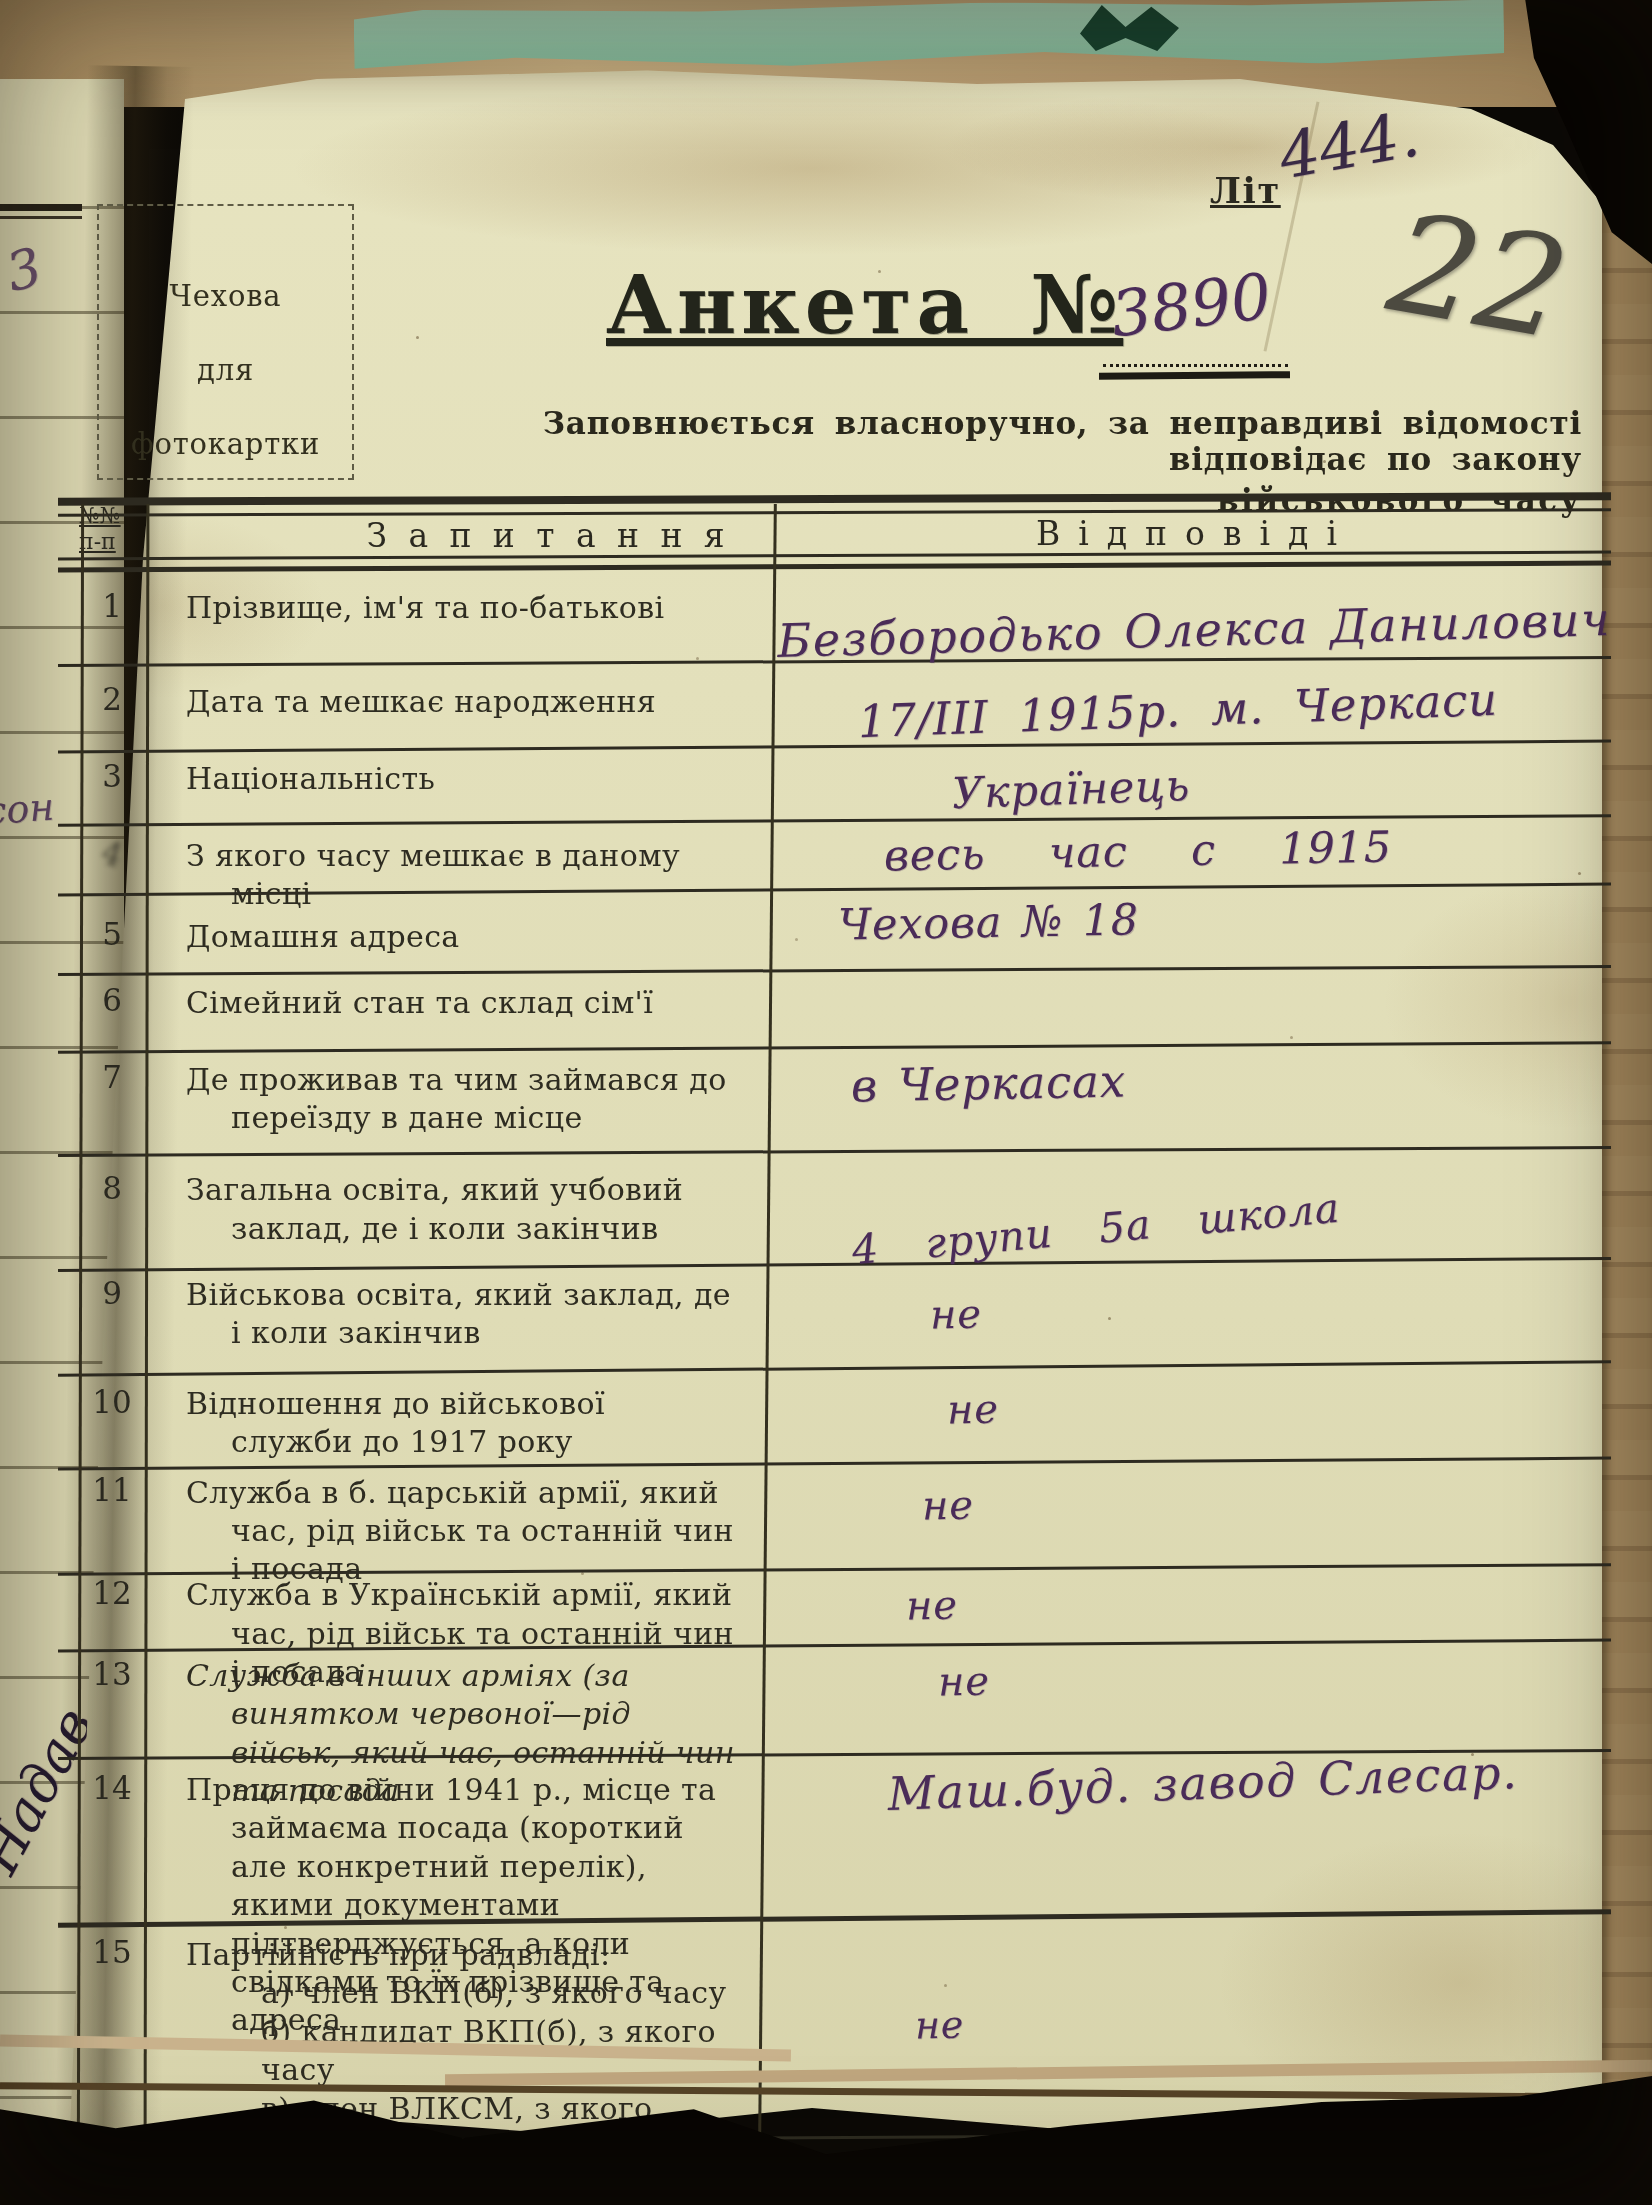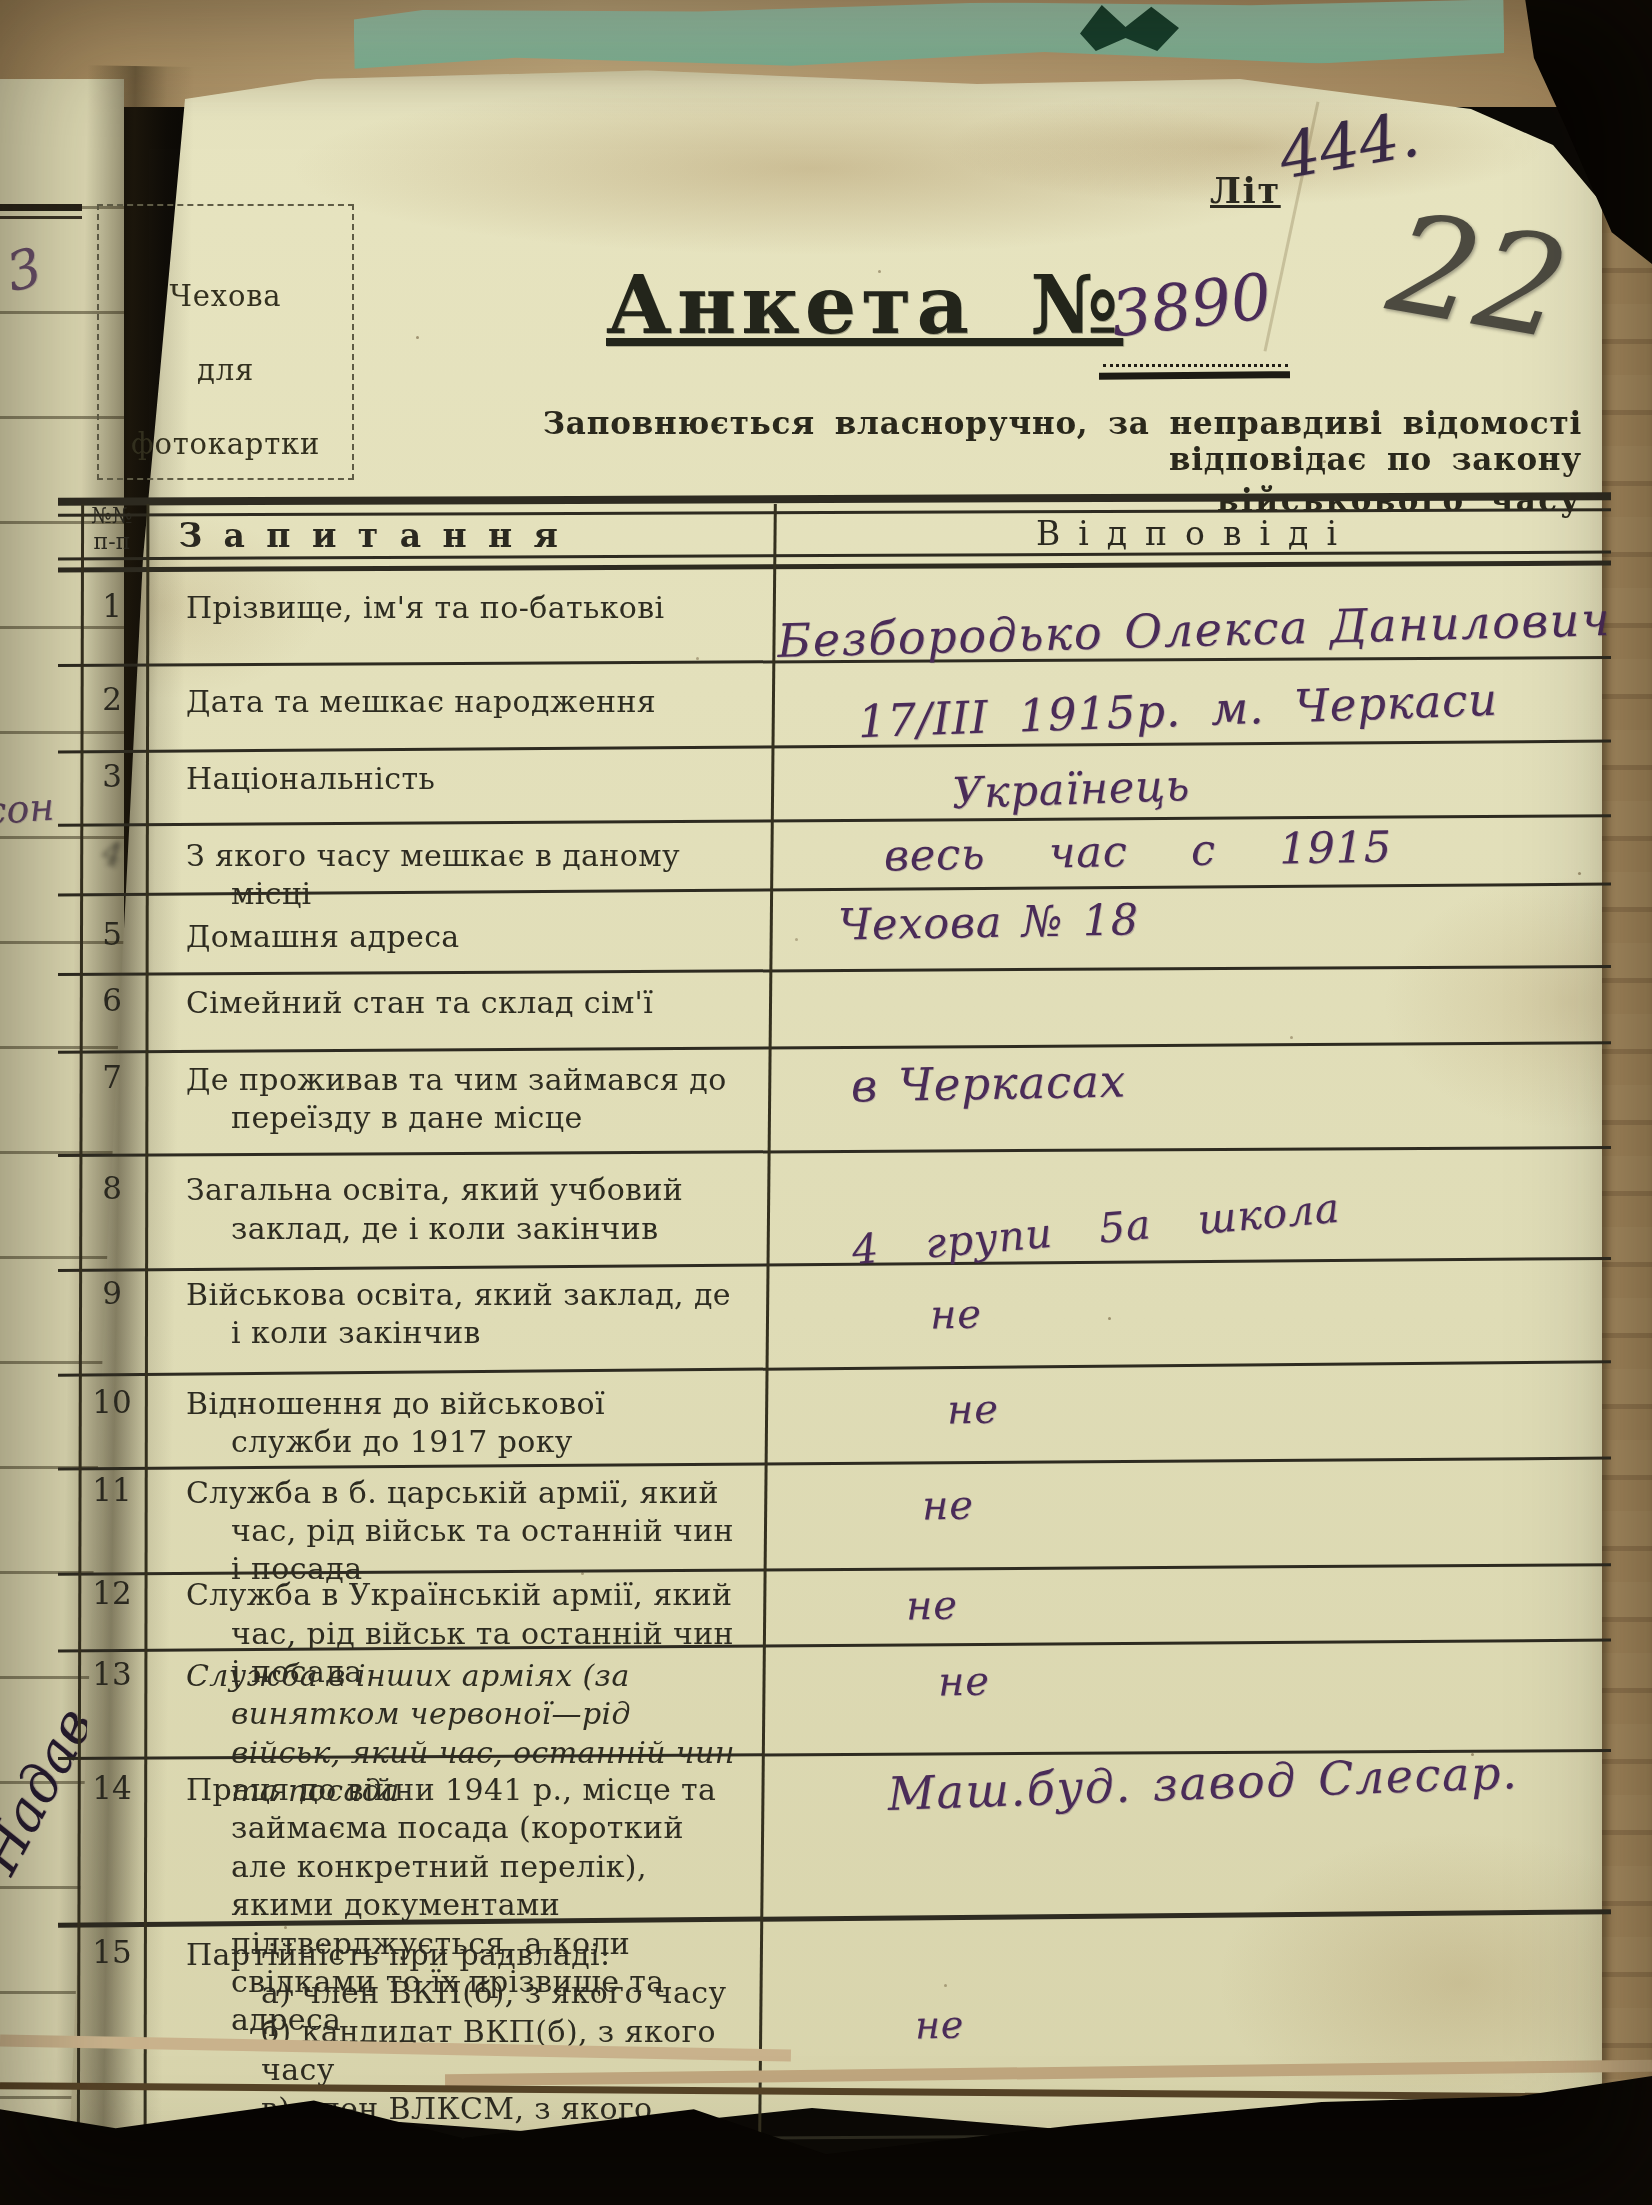--- a/index.html
+++ b/index.html
@@ -70,22 +70,22 @@
   #page-number{left:1391px;top:196px;font-size:138px;color:#403e36;transform:rotate(10deg);
     font-style:italic;text-shadow:1.6px 1.6px 3.3px rgba(60,58,50,.45);opacity:.92;}
   #form-number{left:1111px;top:269px;font-size:63px;transform:rotate(-7deg);}
   #fn-dotted{left:1103px;top:364px;width:185px;height:0;border-top:3.3px dotted #201d15;}
   #fn-thick{left:1099px;top:372px;width:191px;height:7.4px;background:#1d1b14;transform:rotate(-.5deg);}
 
   
   .hrule{background:#2e2b21;}
   .vrule{background:#34301f;width:3.3px;}
   .hdr{color:#2b2920;}
-  #hdr-num{left:79px;top:503px;width:66px;text-align:center;font-size:22px;line-height:1.2;}
-  #hdr-q{left:157px;top:516px;width:589px;text-align:left;font-size:33px;letter-spacing:21.4px;padding-left:21.4px;box-sizing:border-box;font-weight:bold;}
+  #hdr-num{left:79px;top:503px;width:66px;font-size:22px;line-height:1.2;text-decoration:underline;}
+  #hdr-q{left:157px;top:516px;width:589px;text-align:right;font-size:33px;letter-spacing:21.4px;padding-left:21.4px;box-sizing:border-box;}
   #hdr-a{left:766px;top:514px;width:841px;text-align:center;font-size:33px;letter-spacing:18px;padding-left:18px;box-sizing:border-box;}
 
   .t-row{left:0;width:1652px;}
   .num{position:absolute;left:79px;width:66px;text-align:center;font-size:31px;color:#2b2920;}
   .num-smudge{filter:blur(2.5px);opacity:.75;transform:rotate(18deg);}
   .q{position:absolute;left:157px;width:587px;box-sizing:border-box;color:#2e2c21;font-size:30px;line-height:1.28;
      padding-left:74px;text-indent:-45px;padding-right:8.2px;letter-spacing:0.4px;}
   .q .sub{text-indent:0;padding-left:30px;}
   .a{position:absolute;left:766px;width:841px;display:flex;justify-content:center;box-sizing:border-box;}
 

